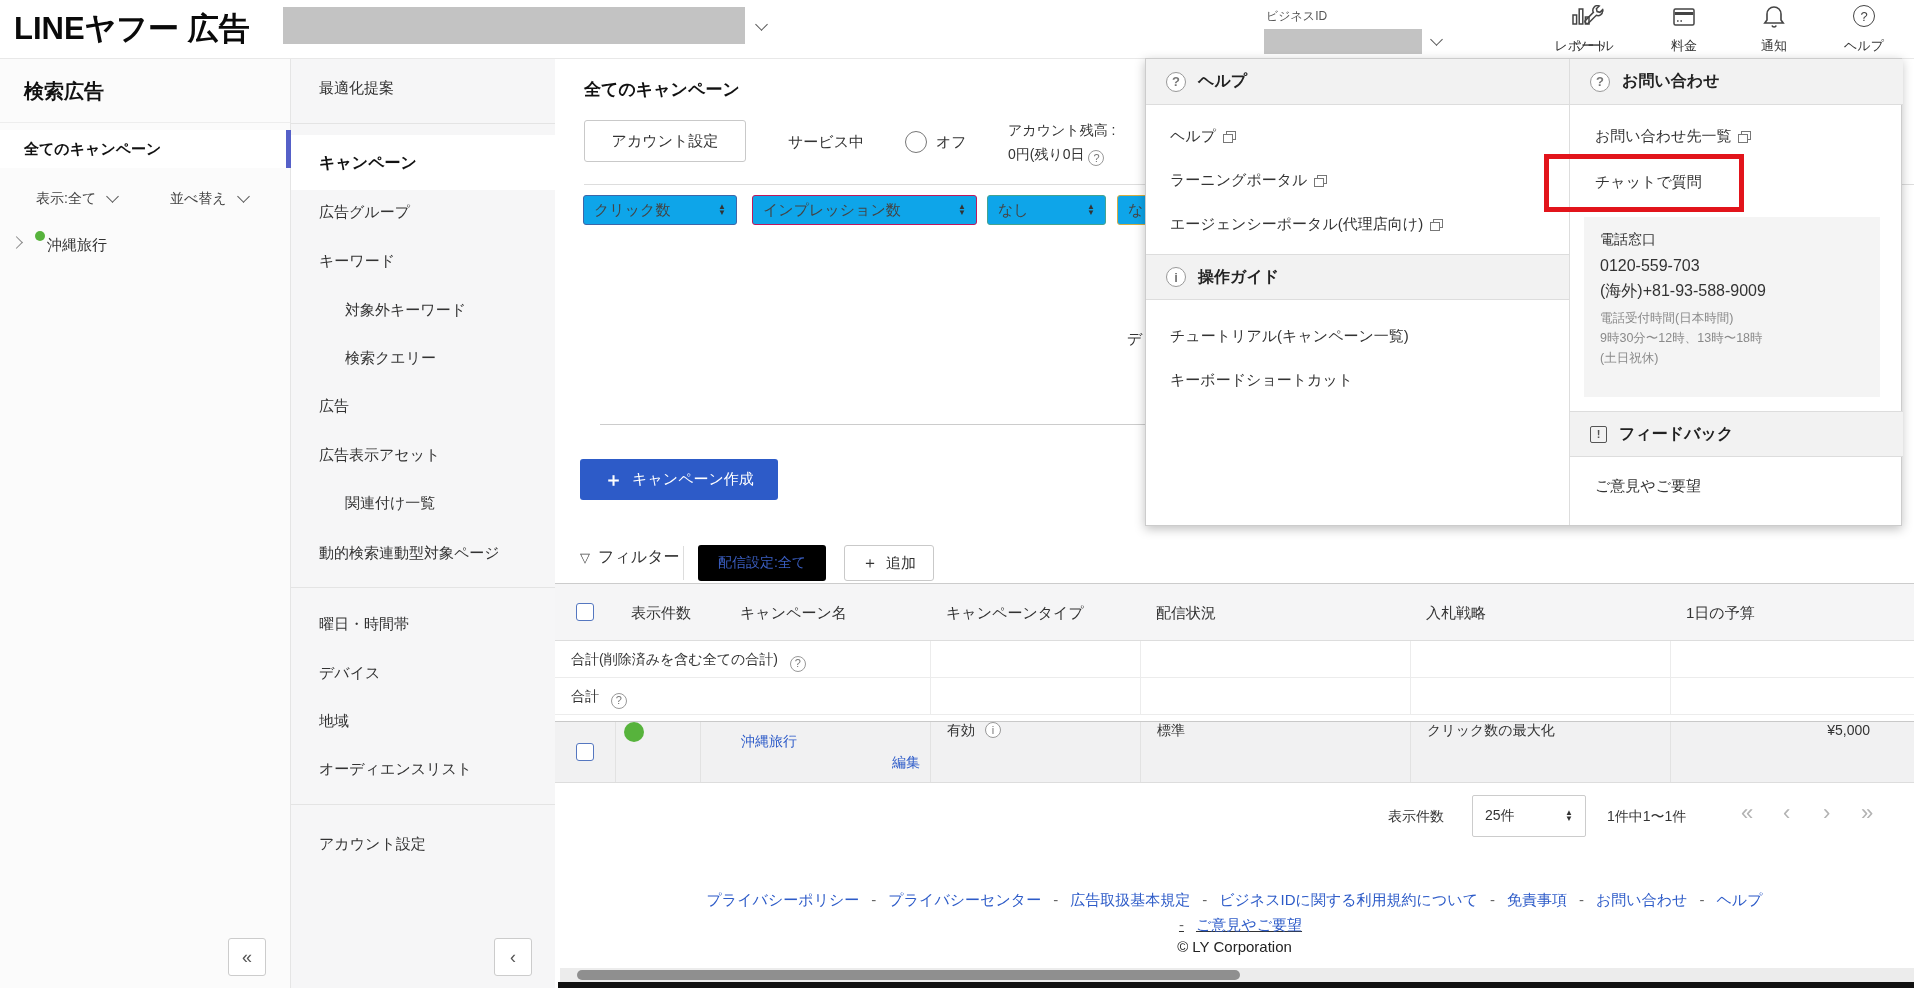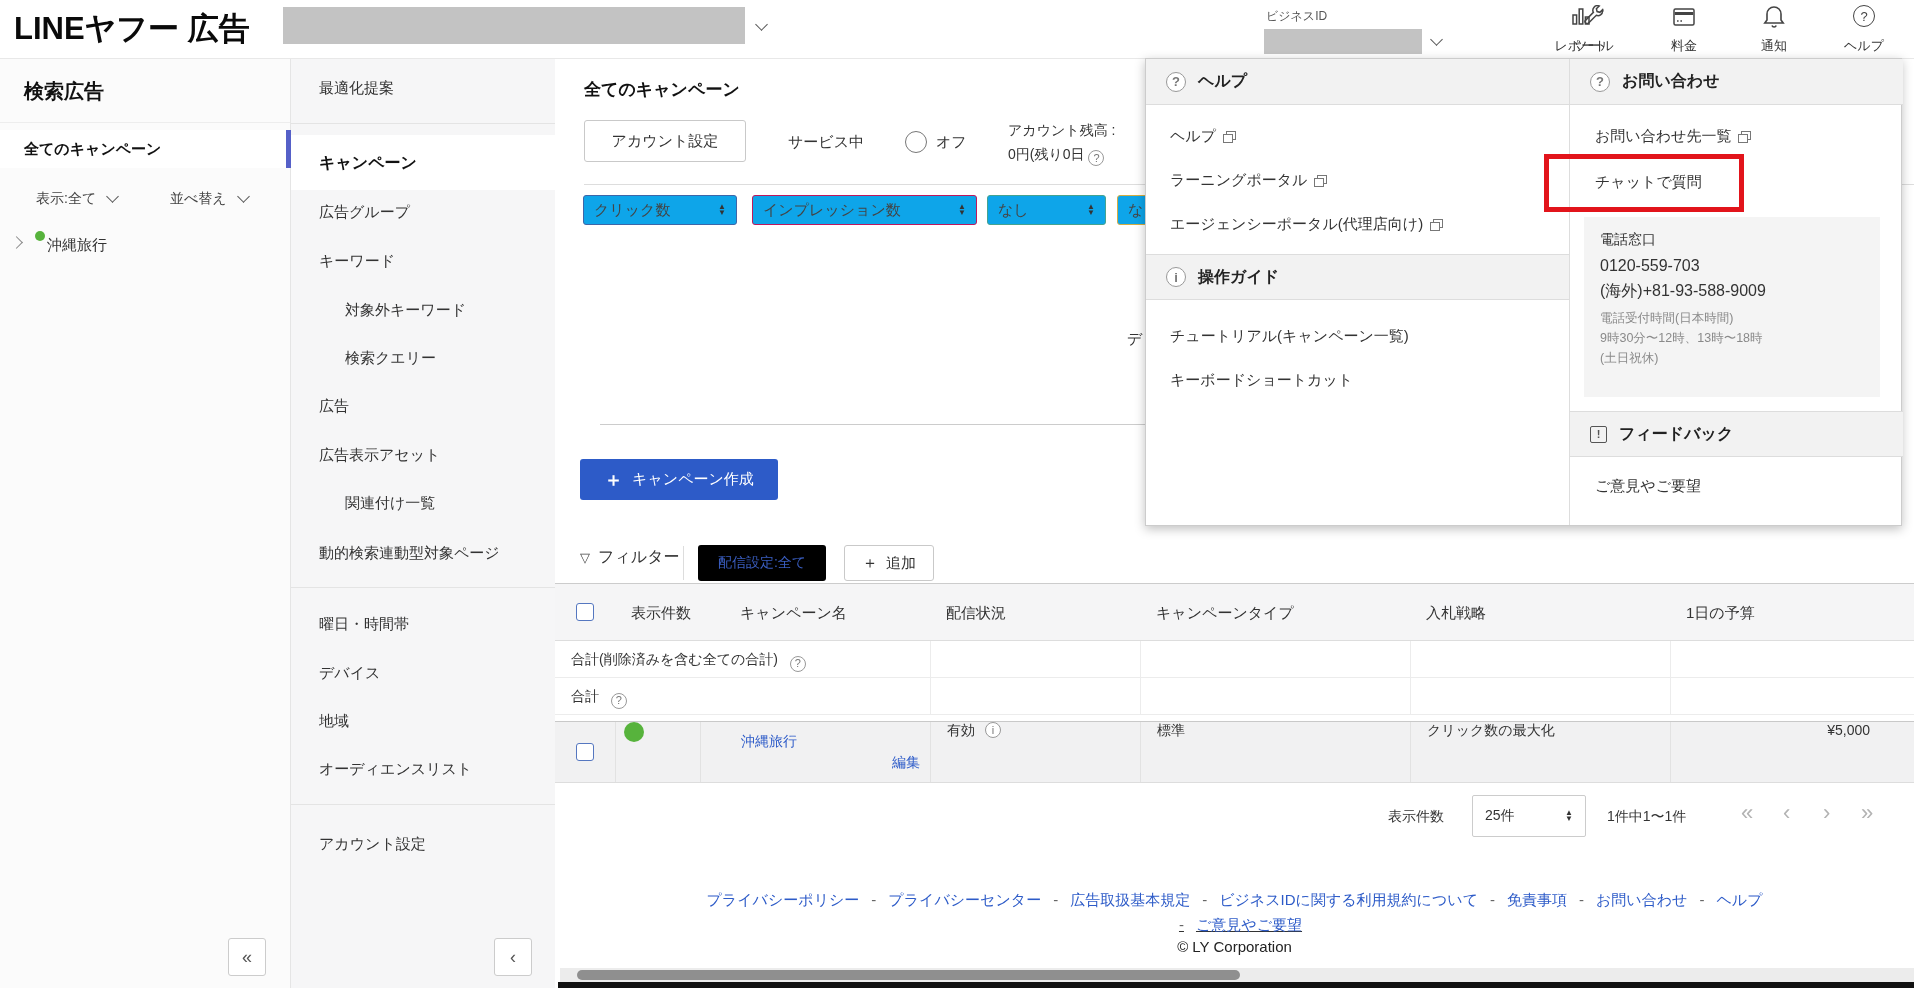--- a/index.html
+++ b/index.html
@@ -258,22 +258,22 @@
     <span>追加</span>
   </div>
 
   <div class="tbl">
     <div class="trow thead">
       <div class="cbwrap">
           <span class="cb"></span>
         </div>
       <div class="th">表示件数</div>
       <div class="th" style="padding-left:40px;">キャンペーン名</div>
+      <div class="th">キャンペーンタイプ</div>
       <div class="th">配信状況</div>
-      <div class="th">キャンペーンタイプ</div>
       <div class="th">入札戦略</div>
       <div class="th">1日の予算</div>
     </div>
     <div class="trow sumrow">
       <div class="sumcell">
         <span>合計(削除済みを含む全ての合計)</span>
         <span class="qcircle" style="margin-left:8px;">?</span>
       </div>
       <div class="bcell"></div>
         <div class="bcell"></div>

